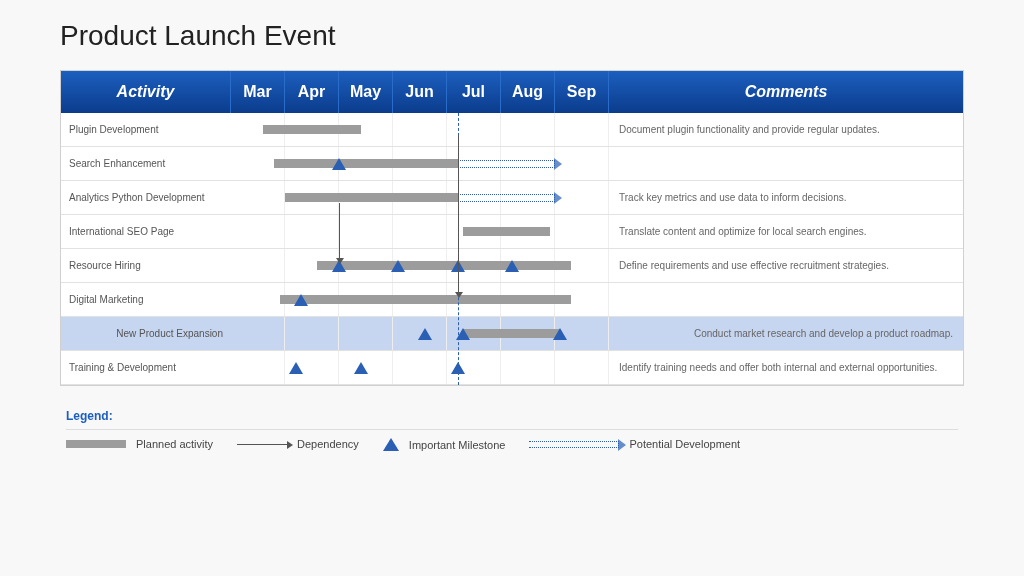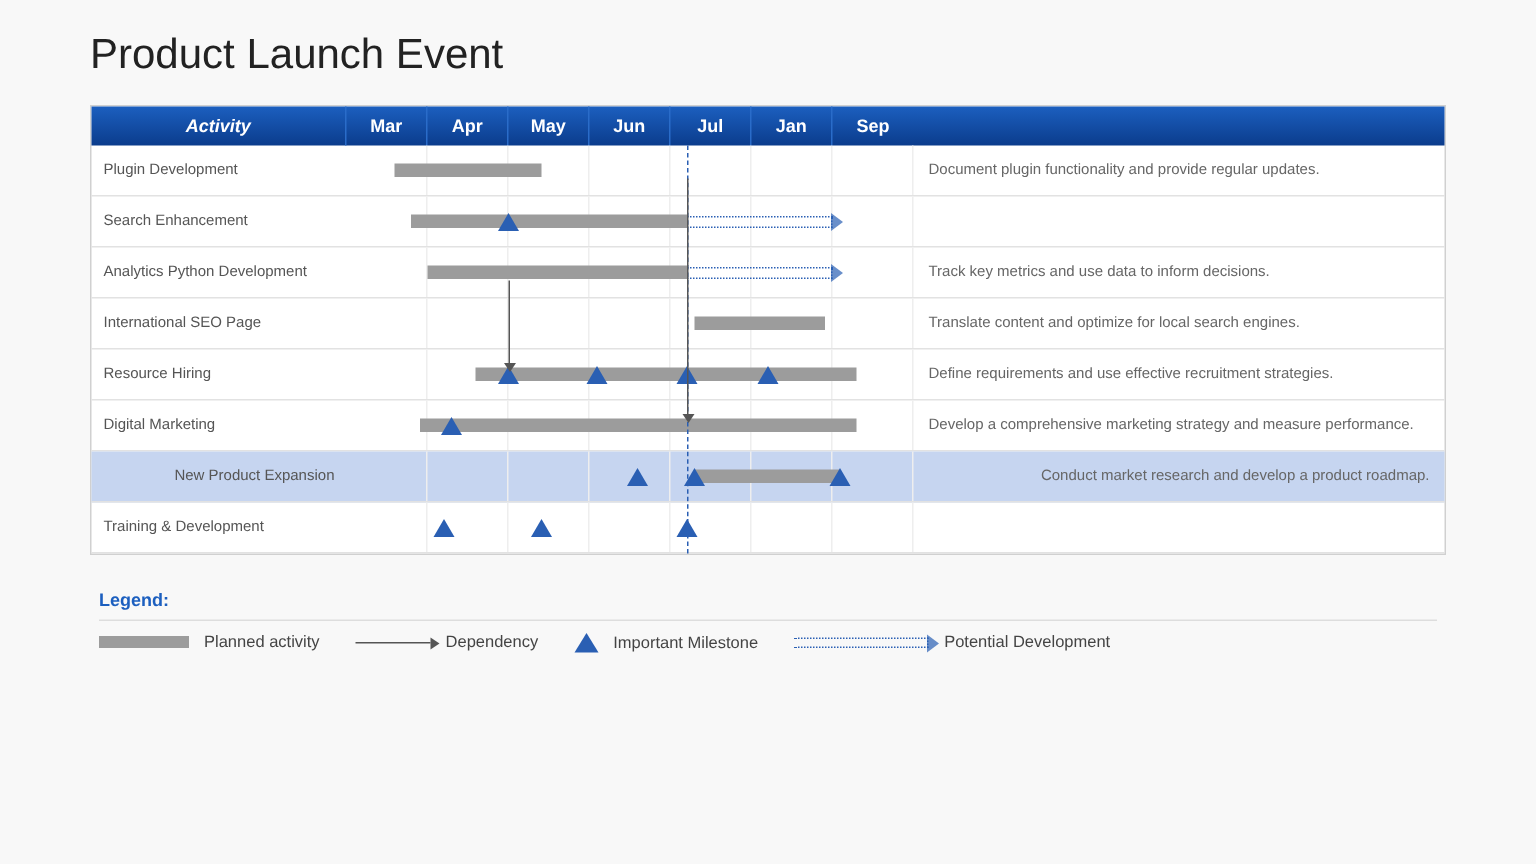--- a/index.html
+++ b/index.html
@@ -11,23 +11,23 @@
   }
   .page-title {
     font-size: 28px; font-weight: 400; color: #222;
     margin-bottom: 18px;
   }
   .chart-frame {
     border: 1px solid #d0d0d0;
     background: #fff;
   }
   .header-row {
-    display: flex; height: 26px;
+    display: flex; height: 42px;
     background: linear-gradient(#1c5fbf,#0b3c8c);
-    color: #fff; font-weight: 600; font-size: 12px;
+    color: #fff; font-weight: 600; font-size: 16px;
   }
   .hcell { border-right: 1px solid #2a6cc9; display:flex; align-items:center; justify-content:center; }
   .hcell:last-child { border-right:none; }
   .col-activity { width: 170px; font-style: italic;}
   .col-month { width: 54px; }
   .col-comments { flex:1; font-style: italic;}
   .rows { position: relative; }
   .row {
     display:flex; align-items:center; height: 34px;
     border-bottom: 1px solid #e2e2e2;
@@ -100,22 +100,23 @@
 <h1 class="page-title">Product Launch Event</h1>
 
 <div class="chart-frame">
   <div class="header-row">
     <div class="hcell col-activity">Activity</div>
     <div class="hcell col-month">Mar</div>
     <div class="hcell col-month">Apr</div>
     <div class="hcell col-month">May</div>
     <div class="hcell col-month">Jun</div>
     <div class="hcell col-month">Jul</div>
-    <div class="hcell col-month">Jan</div>
+    <div class="hcell col-month">Aug</div>
     <div class="hcell col-month">Sep</div>
+    <div class="hcell col-comments">Comments</div>
   </div>
   <div class="rows" id="rows">
       <div class="row">
         <div class="activity">Plugin Development</div>
         <div class="timeline">
           <div class="month-grid">
             <div></div>
             <div></div>
             <div></div>
             <div></div>
@@ -205,21 +206,20 @@
             <div></div>
             <div></div>
             <div></div>
             <div></div>
             <div></div>
             <div></div>
           </div>
           <div class="bar" style="left: 48.6px; width: 291.6px;"></div>
           <div class="milestone" style="left: 63.2px;"></div>
         </div>
-        <div class="comment">Develop a comprehensive marketing strategy and measure performance.</div>
       </div>
       <div class="row highlight">
         <div class="activity">New Product Expansion</div>
         <div class="timeline">
           <div class="month-grid">
             <div></div>
             <div></div>
             <div></div>
             <div></div>
             <div></div>
@@ -242,20 +242,21 @@
             <div></div>
             <div></div>
             <div></div>
             <div></div>
             <div></div>
           </div>
           <div class="milestone" style="left: 57.8px;"></div>
           <div class="milestone" style="left: 122.6px;"></div>
           <div class="milestone" style="left: 219.8px;"></div>
         </div>
+        <div class="comment">Identify training needs and offer both internal and external opportunities.</div>
       </div>
       <div class="global-today" style="left: 396.8px;"></div>
       <div class="dep-arrow" style="left: 278px; top: 90px; height: 56px;"></div>
       <div class="dep-arrow" style="left: 396.8px; top: 22px; height: 158px;"></div>
     </div>
 </div>
 
 <div class="legend">
   <div class="legend-title">Legend:</div>
   <div class="legend-row">

